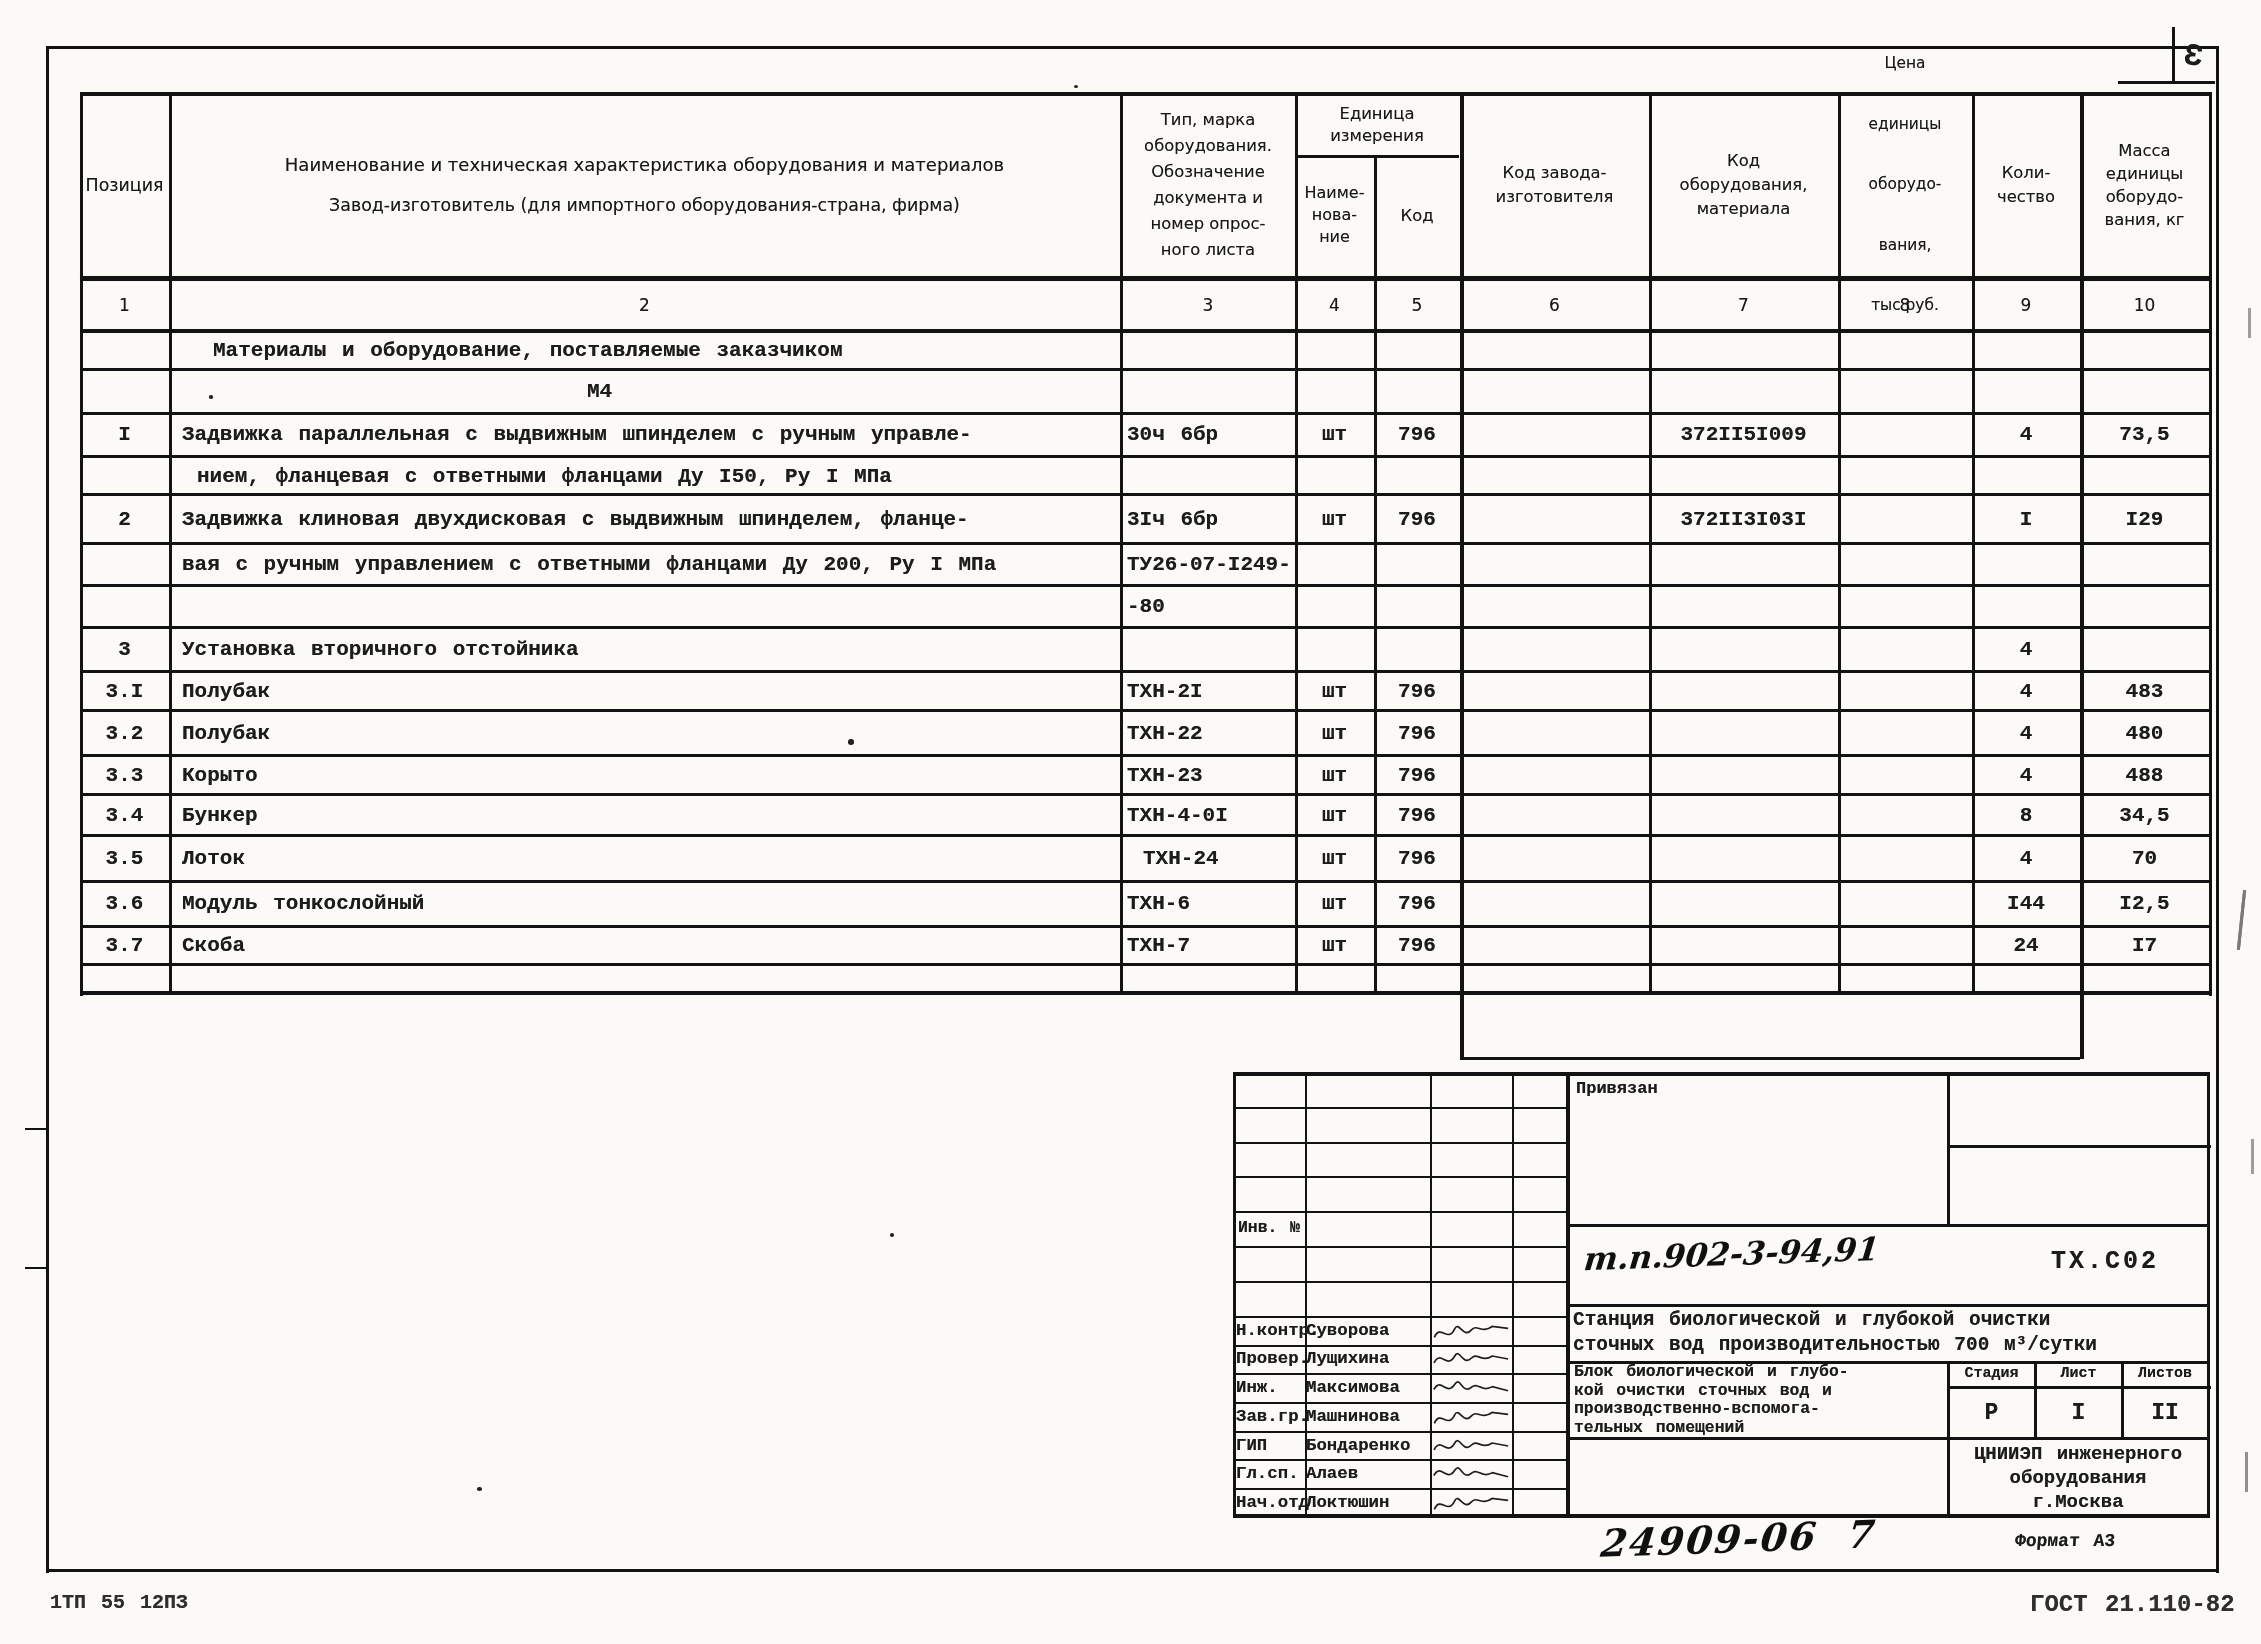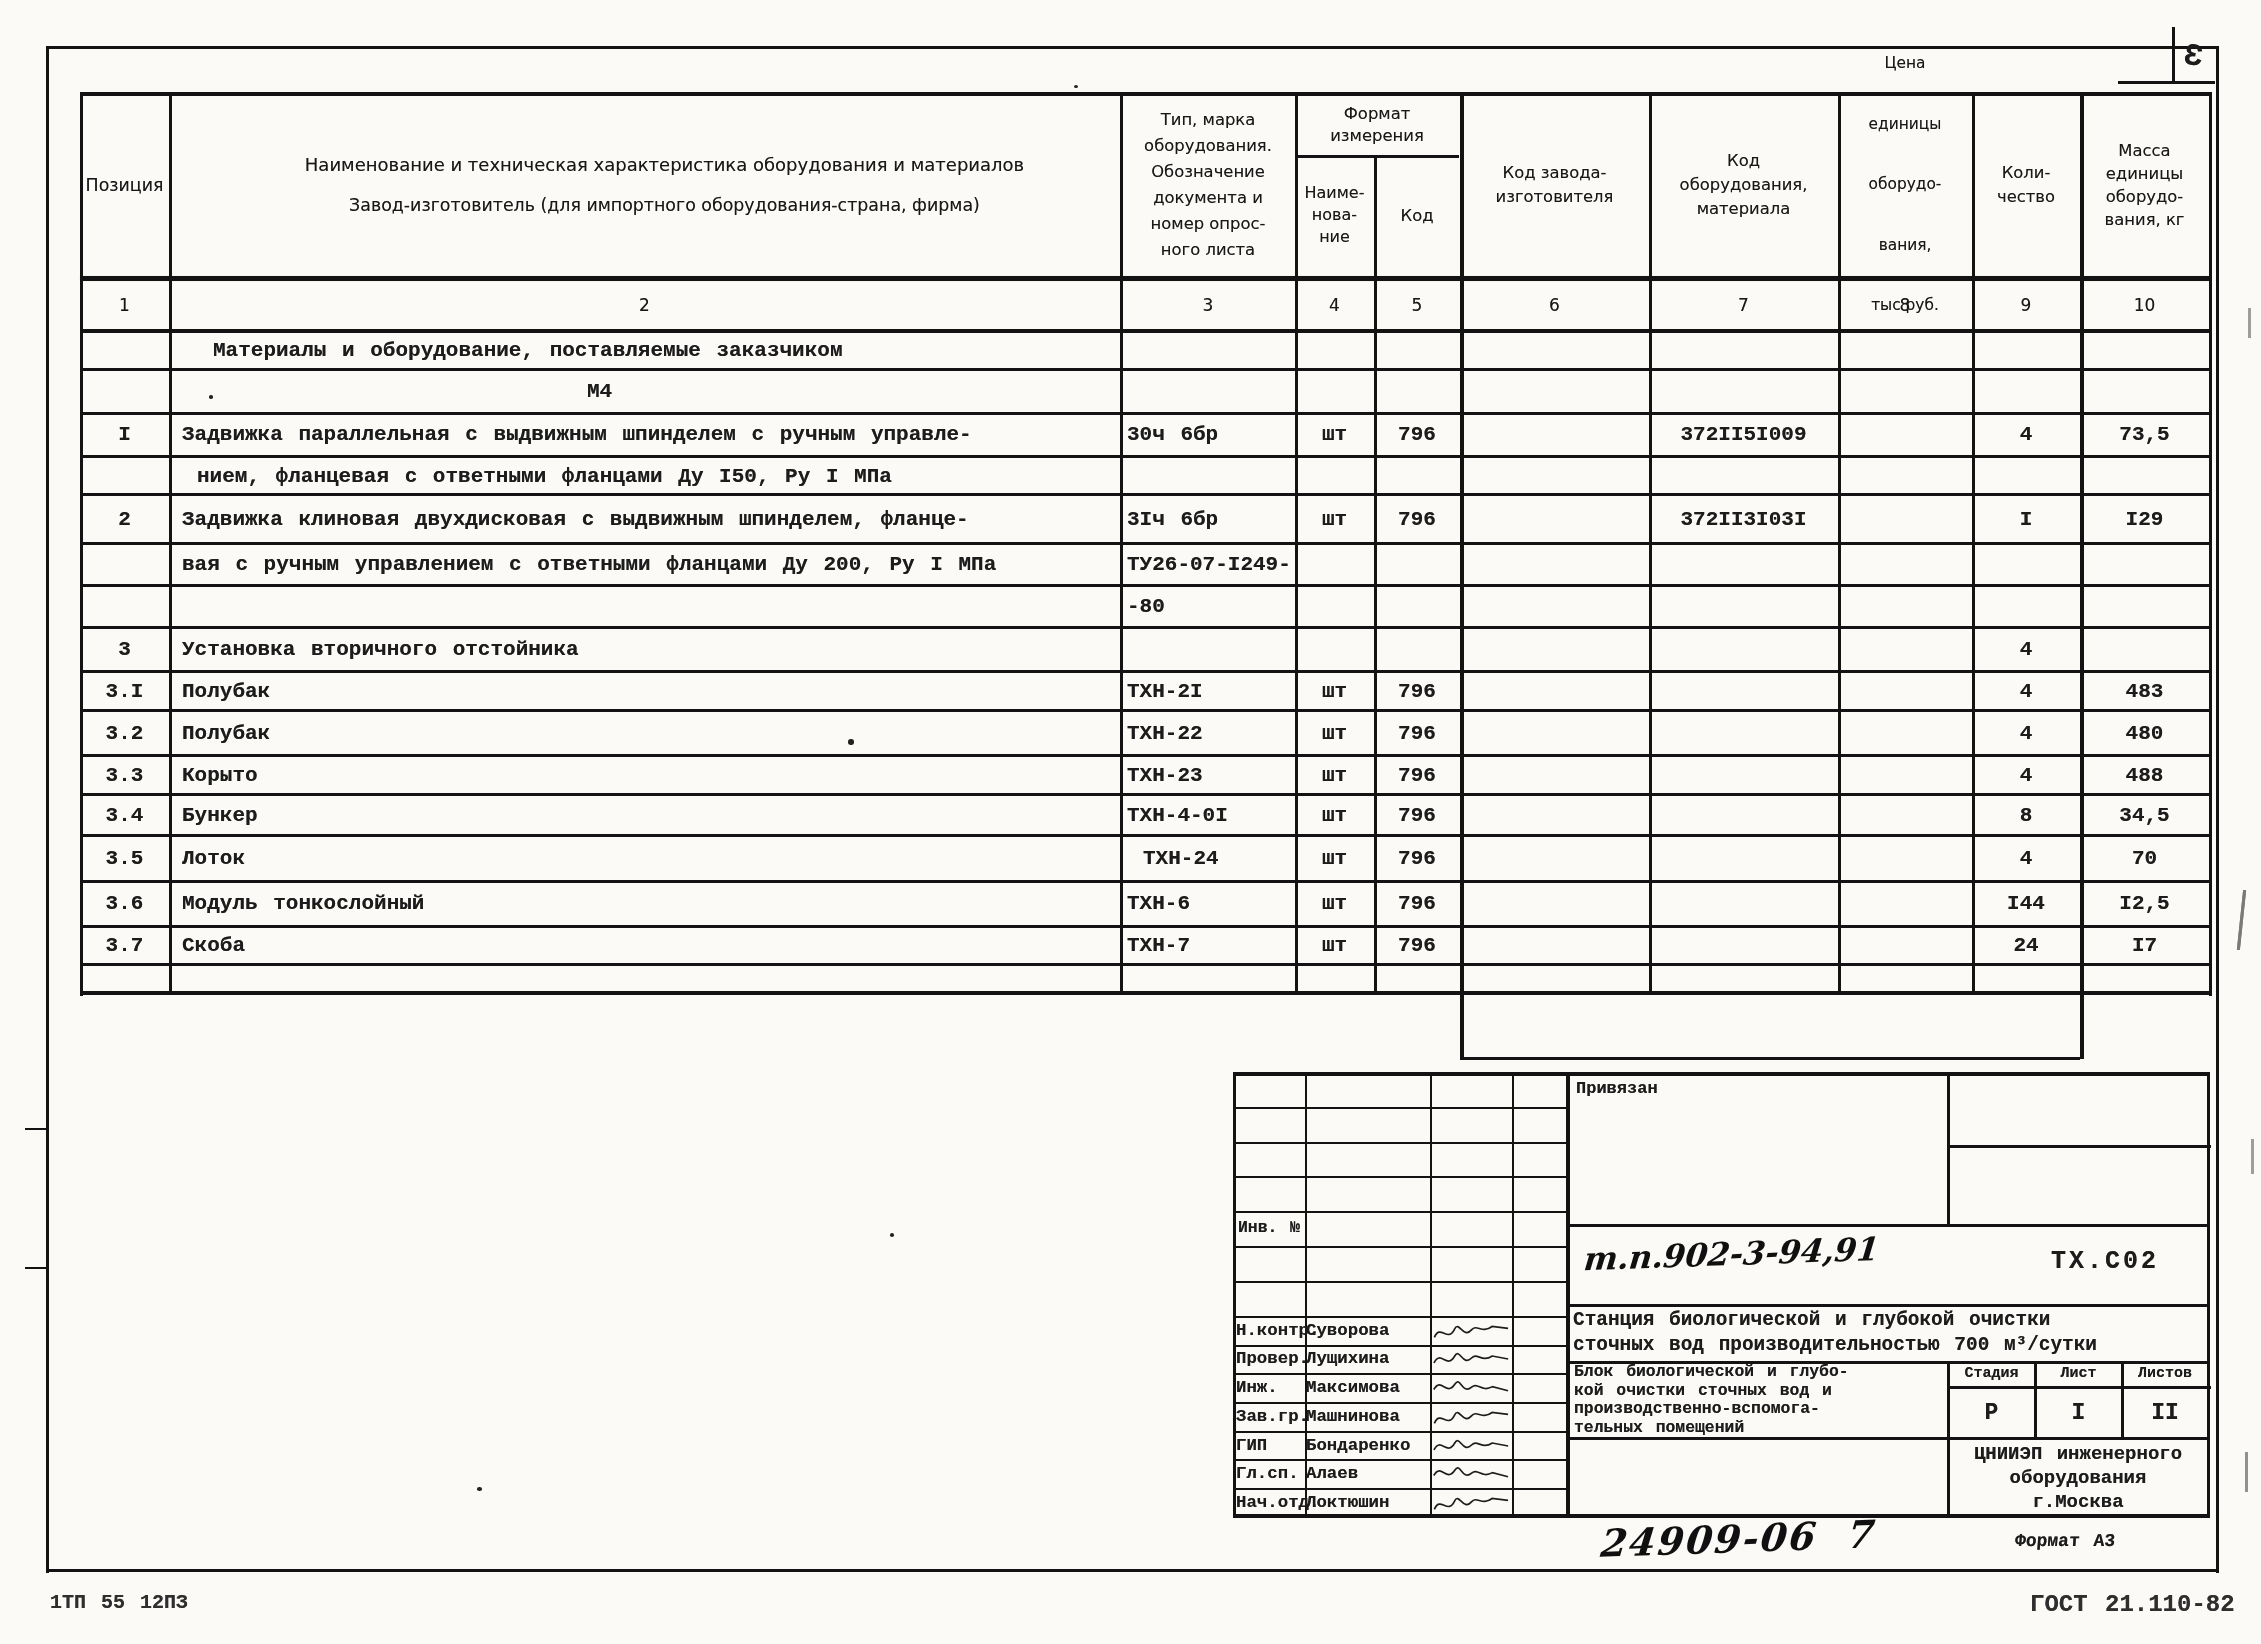--- a/index.html
+++ b/index.html
@@ -46,36 +46,36 @@
   <div class="vline" style="left:2248px;top:308px;width:2.5px;height:30px;opacity:.4;"></div>
   <div class="vline" style="left:2251px;top:1139px;width:2.5px;height:35px;opacity:.4;"></div>
   <div class="vline" style="left:2245px;top:1452px;width:2.5px;height:40px;opacity:.45;"></div>
 
   <div id="tbl" style="position:absolute;left:0;top:0;">
 
     <div class="hdr drawn" style="left:80px;top:94px;width:89px;height:181px;font-size:17.4px;">
       <div>Позиция</div>
     </div>
 
-    <div class="hdr drawn" style="left:169px;top:94px;width:951px;height:181px;font-size:18px;line-height:40px;padding-left:20px;">
+    <div class="hdr drawn" style="left:169px;top:94px;width:951px;height:181px;font-size:18px;line-height:40px;">
       <div>Наименование и техническая характеристика  оборудования и материалов</div>
       <div style="font-size:17.4px;">Завод-изготовитель  (для импортного оборудования-страна, фирма)</div>
     </div>
 
     <div class="hdr drawn" id="hdr-col3" style="left:1120px;top:94px;width:176px;height:181px;font-size:16.4px;line-height:26px;">
         <div>Тип, марка</div>
         <div>оборудования.</div>
         <div>Обозначение</div>
         <div>документа и</div>
         <div>номер опрос-</div>
         <div>ного листа</div>
       </div>
 
     <div class="hdr drawn" id="hdr-unit-group" style="left:1295px;top:94px;width:164px;height:61px;font-size:16.4px;line-height:22px;">
-        <div>Формат</div>
+        <div>Единица</div>
         <div>измерения</div>
       </div>
 
     <div class="hdr drawn" id="hdr-unit-name" style="left:1295px;top:155px;width:79px;height:120px;font-size:16px;line-height:22px;">
         <div>Наиме-</div>
         <div>нова-</div>
         <div>ние</div>
       </div>
 
     <div class="hdr drawn" style="left:1374px;top:155px;width:86px;height:120px;font-size:16.4px;">

